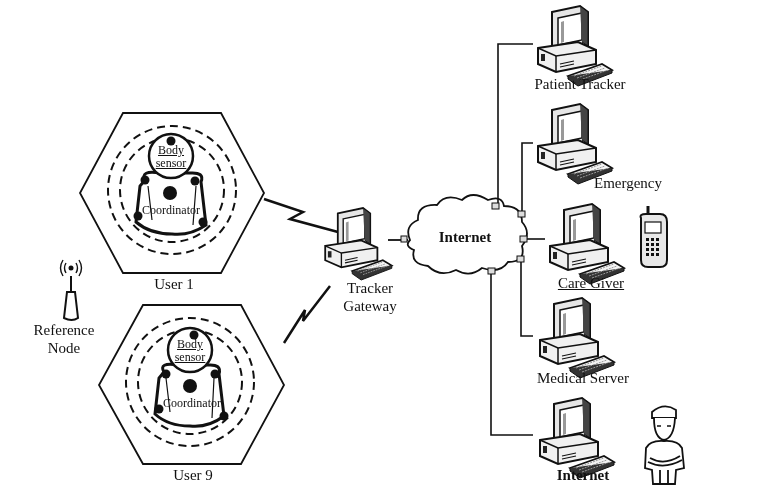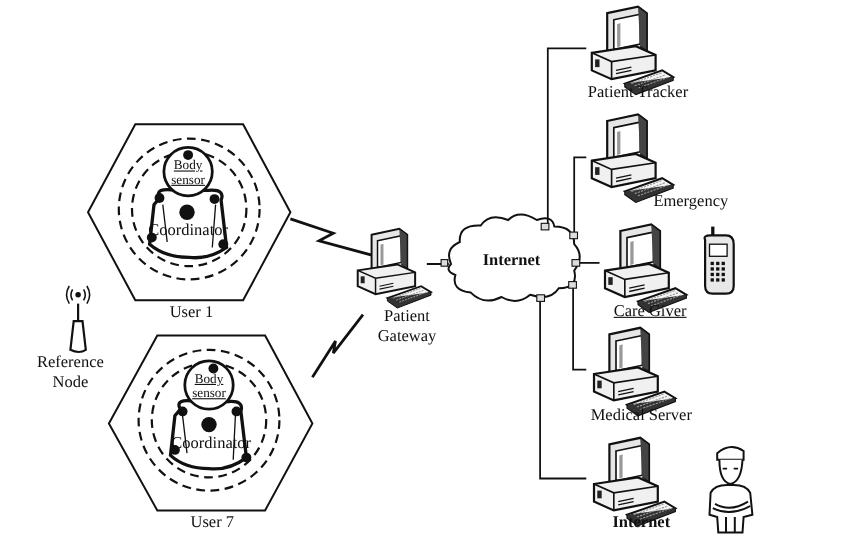--- a/index.html
+++ b/index.html
@@ -2,21 +2,21 @@
 <html><head>
 <meta charset="utf-8">
 <style>
   html, body { margin: 0; padding: 0; background: #ffffff; }
   body { width: 783px; height: 490px; position: relative; overflow: hidden; font-family: "Liberation Serif", serif; }
   svg { position: absolute; left: 0; top: 0; }
   .lbl { position: absolute; font-family: "Liberation Serif", serif; color: #111; font-size: 15px; white-space: nowrap; line-height: 17px; }
   .lbl.c { transform: translateX(-50%); text-align: center; }
   .lbl.bold { font-weight: bold; }
   .small { font-size: 12px; line-height: 13px; text-decoration: underline; }
-  .tiny { font-size: 15px; }
+  .tiny { font-size: 12px; }
 </style>
 </head>
 <body>
 
 <svg width="783" height="490" viewBox="0 0 783 490">
   <defs>
 
     <g id="pc">
 
       <path d="M22,6 L50,0 L58,6 L58,40 L30,46 L22,40 Z" fill="#e6e6e6" stroke="#111" stroke-width="2"></path>
@@ -144,26 +144,26 @@
     <path d="M660,470 L660,484 M668,470 L668,484" fill="none"></path>
   </g>
 </svg>
 
 <div class="lbl c small" style="left:171px; top:144px;">Body<br>sensor</div>
 <div class="lbl c tiny" style="left:171px; top:202px;">Coordinator</div>
 <div class="lbl c" style="left:174px; top:276px;">User 1</div>
 
 <div class="lbl c small" style="left:190px; top:338px;">Body<br>sensor</div>
 <div class="lbl c tiny" style="left:192px; top:395px;">Coordinator</div>
-<div class="lbl c" style="left:193px; top:467px;">User 7</div>
+<div class="lbl c" style="left:193px; top:467px;">User 9</div>
 
 <div class="lbl c" style="left:64px; top:322px;">Reference</div>
 <div class="lbl c" style="left:64px; top:340px;">Node</div>
 
-<div class="lbl c" style="left:370px; top:280px;">Patient</div>
+<div class="lbl c" style="left:370px; top:280px;">Tracker</div>
 <div class="lbl c" style="left:370px; top:298px;text-align:right;">Gateway</div>
 
 <div class="lbl c bold" style="left:465px; top:229px;">Internet</div>
 
 <div class="lbl c" style="left:580px; top:76px;">Patient Tracker</div>
 <div class="lbl c" style="left:580px; top:175px;margin-left:48px;">Emergency</div>
 <div class="lbl c" style="left:591px; top:275px;text-decoration:underline;">Care Giver</div>
 <div class="lbl c" style="left:583px; top:370px;">Medical Server</div>
 <div class="lbl c bold" style="left:583px; top:467px;">Internet</div>
 

